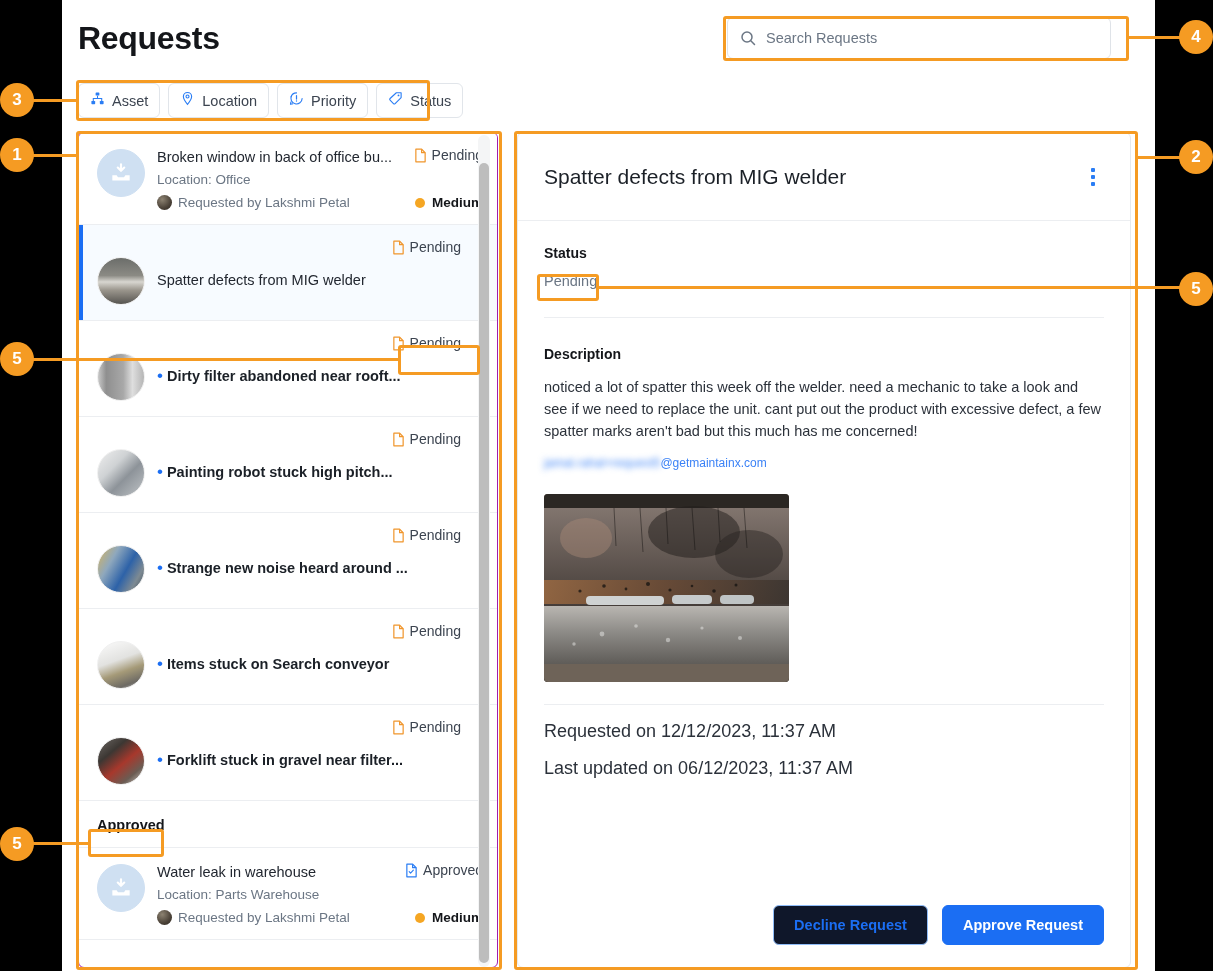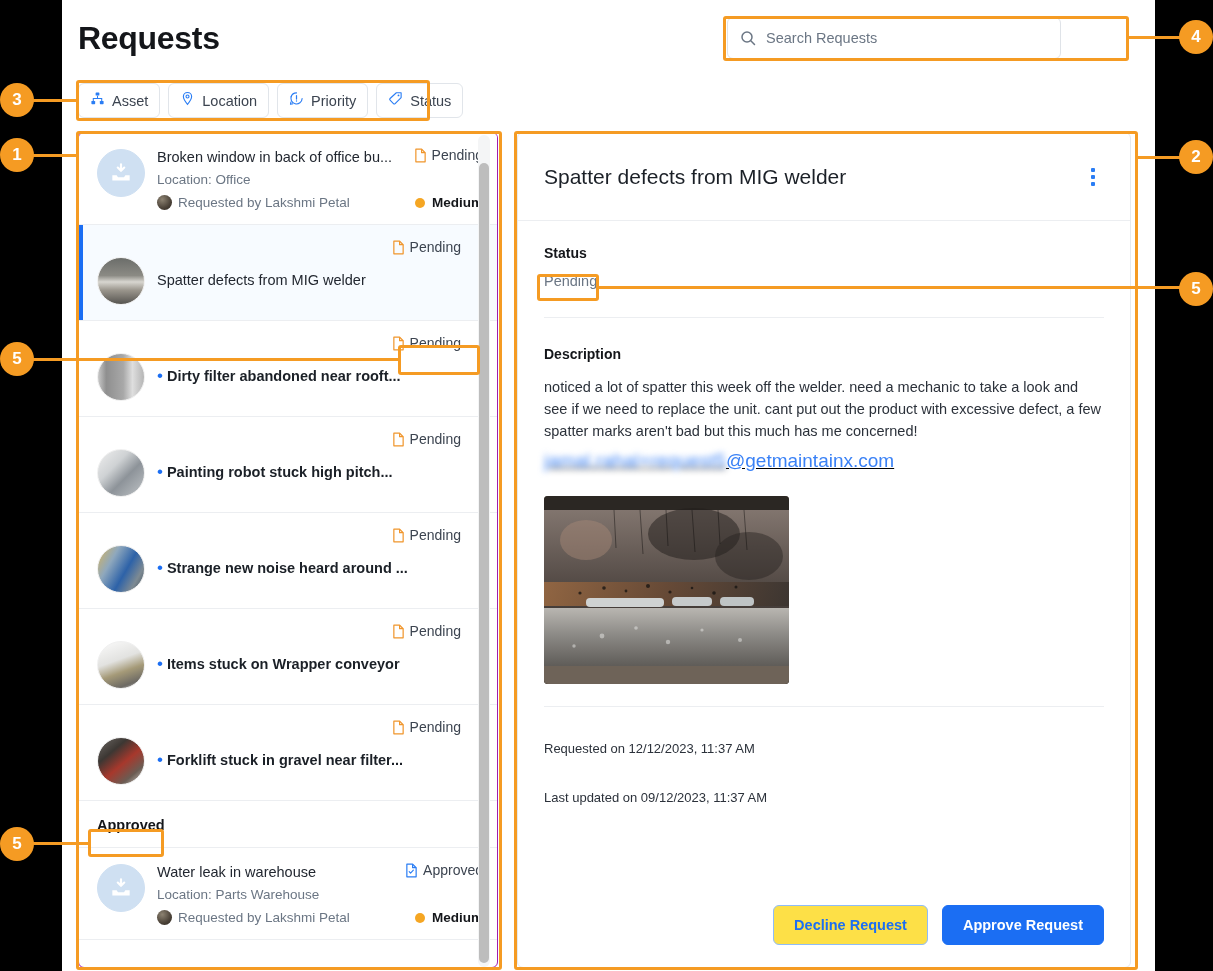--- a/index.html
+++ b/index.html
@@ -21,21 +21,21 @@
   
   .page-title {
     position: absolute; left: 16px; top: 20px;
     font-size: 32px; font-weight: 700; color: #14161a;
     letter-spacing: -0.3px;
   }
 
   
   .search-wrap {
     position: absolute; left: 665px; top: 17px;
-    width: 334px; height: 42px;
+    width: 384px; height: 42px;
     border: 1px solid #dfe3e8; border-radius: 6px;
     background: #fff; display: flex; align-items: center; padding: 0 12px;
   }
   .search-icon { width: 16px; height: 16px; margin-right: 10px; flex: none; }
   .search-input {
     border: 0; outline: 0; flex: 1; height: 100%;
     font-family: "Liberation Sans", sans-serif;
     font-size: 14.5px; color: #3c4450; background: transparent;
   }
   .search-input::placeholder { color: #6b7684; }
@@ -135,38 +135,38 @@
   .detail-body { flex: 1; overflow: hidden; padding: 24px 26px 0 26px; }
   .sec-label { font-size: 14px; font-weight: 700; color: #14161a; }
   .status-value { font-size: 14.5px; color: #6b7684; margin-top: 12px; }
   .divider { height: 1px; background: #eceef1; margin: 28px 0 0 0; }
   .sec-desc-label { margin-top: 28px; }
   .desc-text {
     font-size: 14.5px; color: #2b313a; line-height: 22px; margin-top: 14px;
     max-width: 575px;
   }
   .contact-label { margin-top: 32px; }
-  .email-line { margin-top: 8px; font-size: 19px; text-decoration: underline; }
+  .email-line { margin-top: 14px; font-size: 12px; }
   .email-blur { color: #3b82f6; filter: blur(3.2px); letter-spacing: .2px; }
   .email-domain { color: #3b82f6; }
 
   .photo {
     margin-top: 24px; width: 245px; height: 188px; border-radius: 4px;
     overflow: hidden; background: #4a4038;
   }
   .dates-sep { height: 1px; background: #eceef1; margin-top: 22px; }
-  .date-line { font-size: 13px; color: #2b313a; margin-top: 34px; }
+  .date-line { font-size: 18px; color: #2b313a; margin-top: 16px; }
 
   .detail-foot {
     flex: none; padding: 18px 26px 22px 26px;
     display: flex; justify-content: flex-end; gap: 14px;
   }
   .btn { height: 40px; border-radius: 6px; font-size: 14.5px; font-weight: 700;
          padding: 0 20px; cursor: pointer; font-family: "Liberation Sans", sans-serif; }
-  .btn-secondary { background: #fde047; color: #1b6ef3; border: 1px solid #8fbcf8; }
+  .btn-secondary { background: #0f172a; color: #1b6ef3; border: 1px solid #8fbcf8; }
   .btn-primary { background: #1b6ef3; color: #fff; border: 1px solid #1b6ef3; }
 
   
   .anno-box { position: absolute; border: 3px solid #f59b23; border-radius: 3px;
               pointer-events: none; }
   .anno-line { position: absolute; background: #f59b23; height: 3px; pointer-events: none; }
   .anno-badge {
     position: absolute; width: 34px; height: 34px; border-radius: 50%;
     background: #f59b23; color: #fff; font-size: 17px; font-weight: 700;
     display: flex; align-items: center; justify-content: center; pointer-events: none;
@@ -342,21 +342,21 @@
             <svg width="13" height="15" viewBox="0 0 14 16" fill="none">
               <path d="M2 1.2h6.2L12 5v9.8H2z" stroke="#f0952b" stroke-width="1.3" stroke-linejoin="round"></path>
               <path d="M8.2 1.2V5H12" stroke="#f0952b" stroke-width="1.3" stroke-linejoin="round"></path>
             </svg>
             <span>Pending</span>
           </div>
           <div class="row-flex" style="align-items:center;padding-top:16px">
             <div class="thumb" style="background:linear-gradient(160deg,#fbfbfb 0%,#e2e2e0 40%,#a59a78 62%,#6d6a64 85%,#cfcfcf 100%)"></div>
             <div class="row-main" style="display:flex;align-items:center">
               <span class="bullet">•</span>
-              <div class="row-title bold">Items stuck on Wrapper conveyor</div>
+              <div class="row-title bold">Items stuck on Search conveyor</div>
             </div>
           </div>
         </div>
 
         <div class="req-row" style="min-height:96px">
           <div class="status-tag stacked">
             <svg width="13" height="15" viewBox="0 0 14 16" fill="none">
               <path d="M2 1.2h6.2L12 5v9.8H2z" stroke="#f0952b" stroke-width="1.3" stroke-linejoin="round"></path>
               <path d="M8.2 1.2V5H12" stroke="#f0952b" stroke-width="1.3" stroke-linejoin="round"></path>
             </svg>
@@ -489,21 +489,21 @@
               <circle cx="124" cy="146" r="2.2"></circle>
                 <circle cx="158" cy="134" r="1.6"></circle>
               <circle cx="196" cy="144" r="2"></circle>
                 <circle cx="30" cy="150" r="1.7"></circle>
             </g>
           </svg>
         </div>
 
         <div class="dates-sep"></div>
         <div class="date-line">Requested on 12/12/2023, 11:37 AM</div>
-        <div class="date-line">Last updated on 09/12/2023, 11:37 AM</div>
+        <div class="date-line">Last updated on 06/12/2023, 11:37 AM</div>
       </div>
 
       <div class="detail-foot">
         <button class="btn btn-secondary">Decline Request</button>
         <button class="btn btn-primary">Approve Request</button>
       </div>
     </div>
 
   </div>
 

